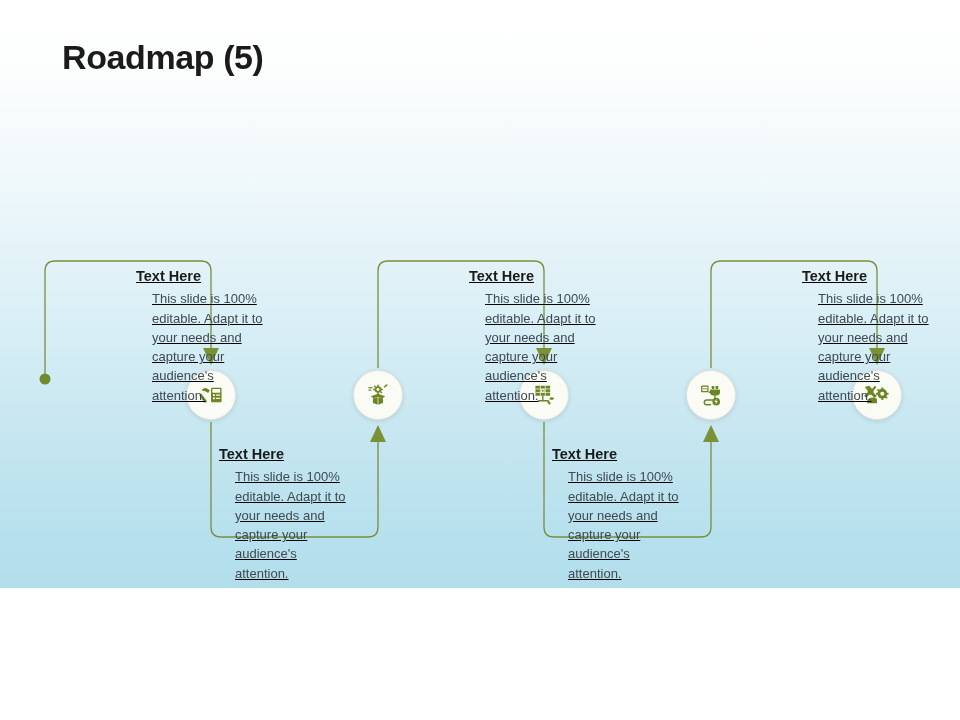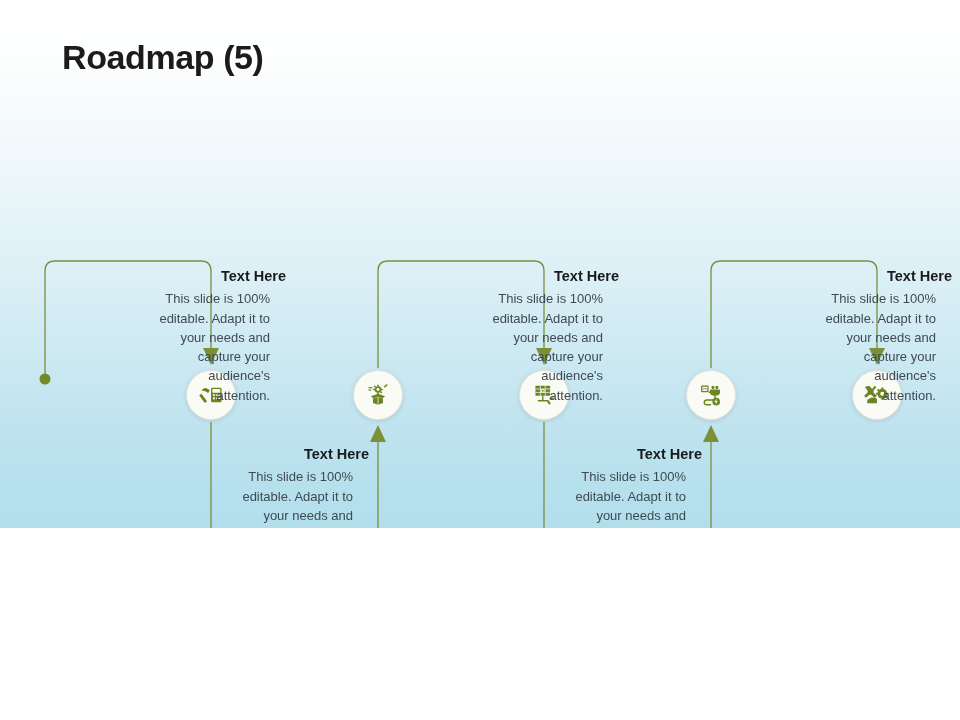--- a/index.html
+++ b/index.html
@@ -9,21 +9,21 @@
   body {
     width: 960px;
     height: 720px;
     overflow: hidden;
     font-family: "Liberation Sans", sans-serif;
     background: #ffffff;
   }
   #slide {
     position: relative;
     width: 960px;
-    height: 528px;
+    height: 588px;
     background: linear-gradient(to bottom,
         #ffffff 0%,
         #fdfefe 10%,
         #f7fbfc 20%,
         #eff8fb 31%,
         #e4f3f8 43%,
         #daeff6 54%,
         #cfeaf3 65%,
         #c3e5f0 77%,
         #b9e1ee 88%,
@@ -71,21 +71,22 @@
   }
   .node svg {
     display: block;
   }
 
   
   .textblock {
     position: absolute;
     width: 150px;
     margin-left: -75px;
-    text-align: right;
+    text-align: left;
+    text-decoration: underline;
   }
   .tb-title {
     font-size: 14.5px;
     font-weight: bold;
     color: #1a1a1a;
     line-height: 1.2;
     margin-bottom: 4px;
   }
   .tb-body {
     font-size: 13px;

